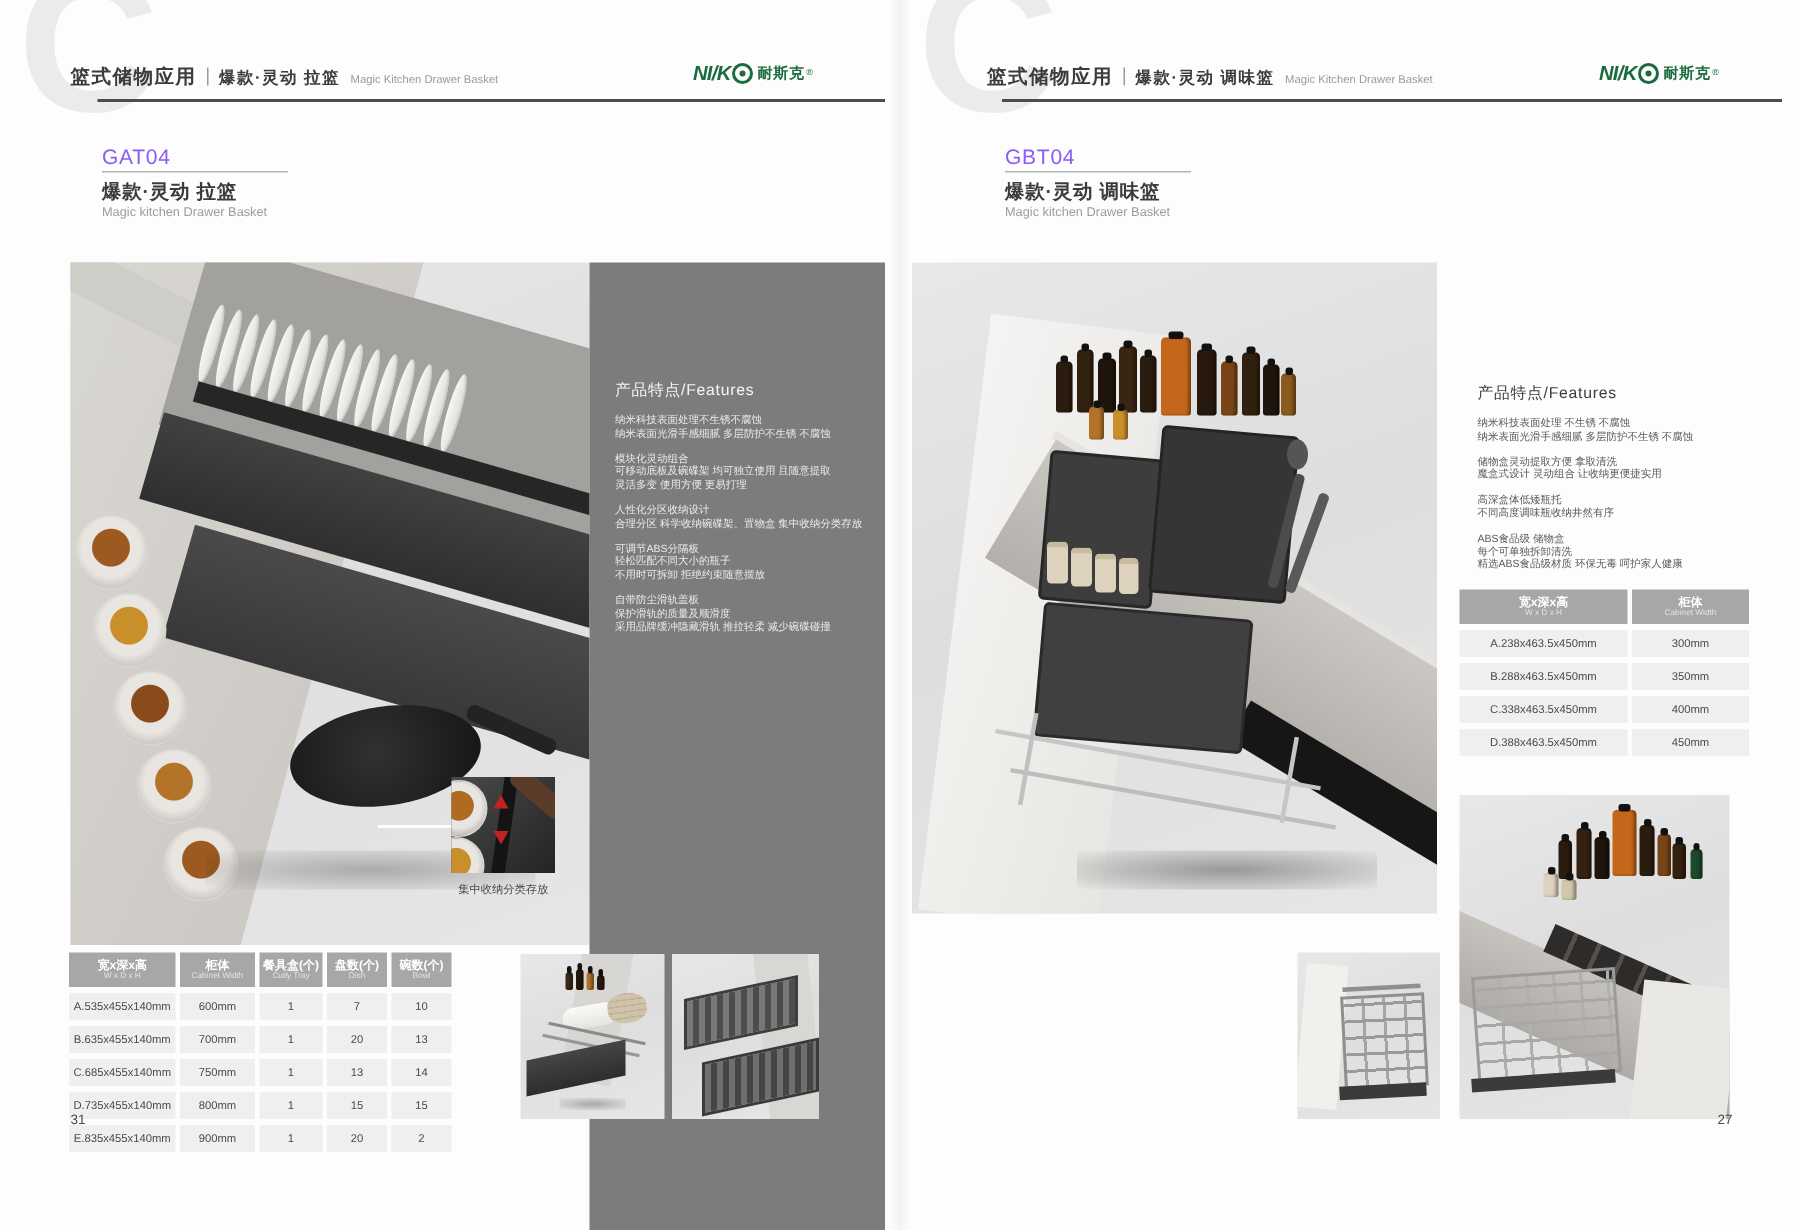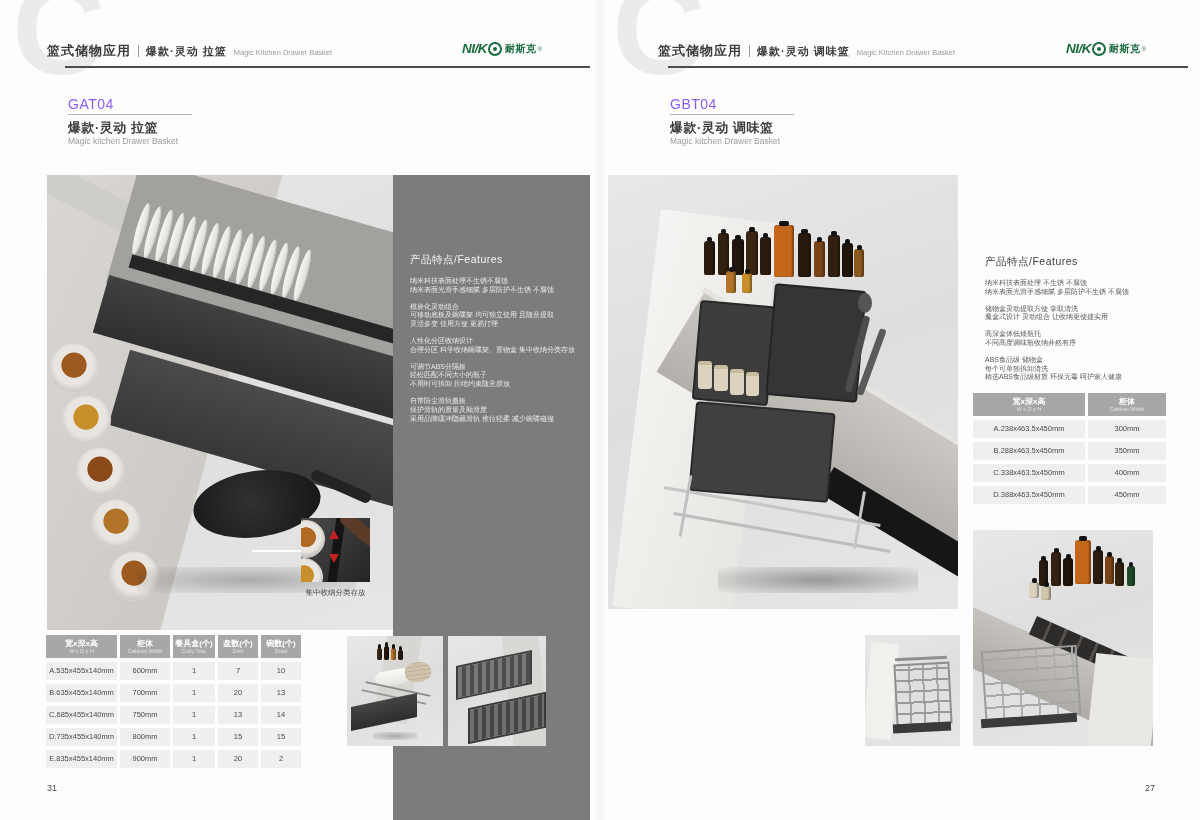--- a/index.html
+++ b/index.html
@@ -46,21 +46,21 @@
   .th-en{font-size:5.5px;color:#e3e3e3;line-height:7px;}
   .td{background:#efefef;color:#4a4a4a;font-size:7.5px;height:18px;line-height:18px;
       text-align:center;margin-top:1px;}
 
   .inset{position:absolute;overflow:hidden;z-index:3;background:linear-gradient(135deg,#4a4a4a,#242424);}
   .inset-cap{position:absolute;font-size:7.5px;color:#4a4a4a;text-align:center;z-index:3;}
   .leader{position:absolute;height:2px;background:#ffffff;z-index:3;}
   .tri-up{width:0;height:0;border-left:5px solid transparent;border-right:5px solid transparent;}
   .tri-dn{width:0;height:0;border-left:5px solid transparent;border-right:5px solid transparent;}
 
-  .pageno{position:absolute;top:783px;font-size:9px;color:#4a4a4a;z-index:2;}
+  .pageno{position:absolute;top:741px;font-size:9px;color:#4a4a4a;z-index:2;}
   .fold{position:absolute;left:593px;top:0;width:14px;height:820px;z-index:4;
         background:linear-gradient(to right,rgba(0,0,0,0),rgba(0,0,0,0.045),rgba(0,0,0,0));}
   .plate{width:9px;height:54px;border-radius:50%;flex:0 0 auto;
          background:linear-gradient(90deg,#f8f7f4,#dddcd8);box-shadow:inset -1px 0 1px #c9c8c4;}
   .bowl{position:absolute;border-radius:50%;border:1px solid #d8d5d0;}
 </style>
 </head>
 <body>
 
 <div class="canvas">

